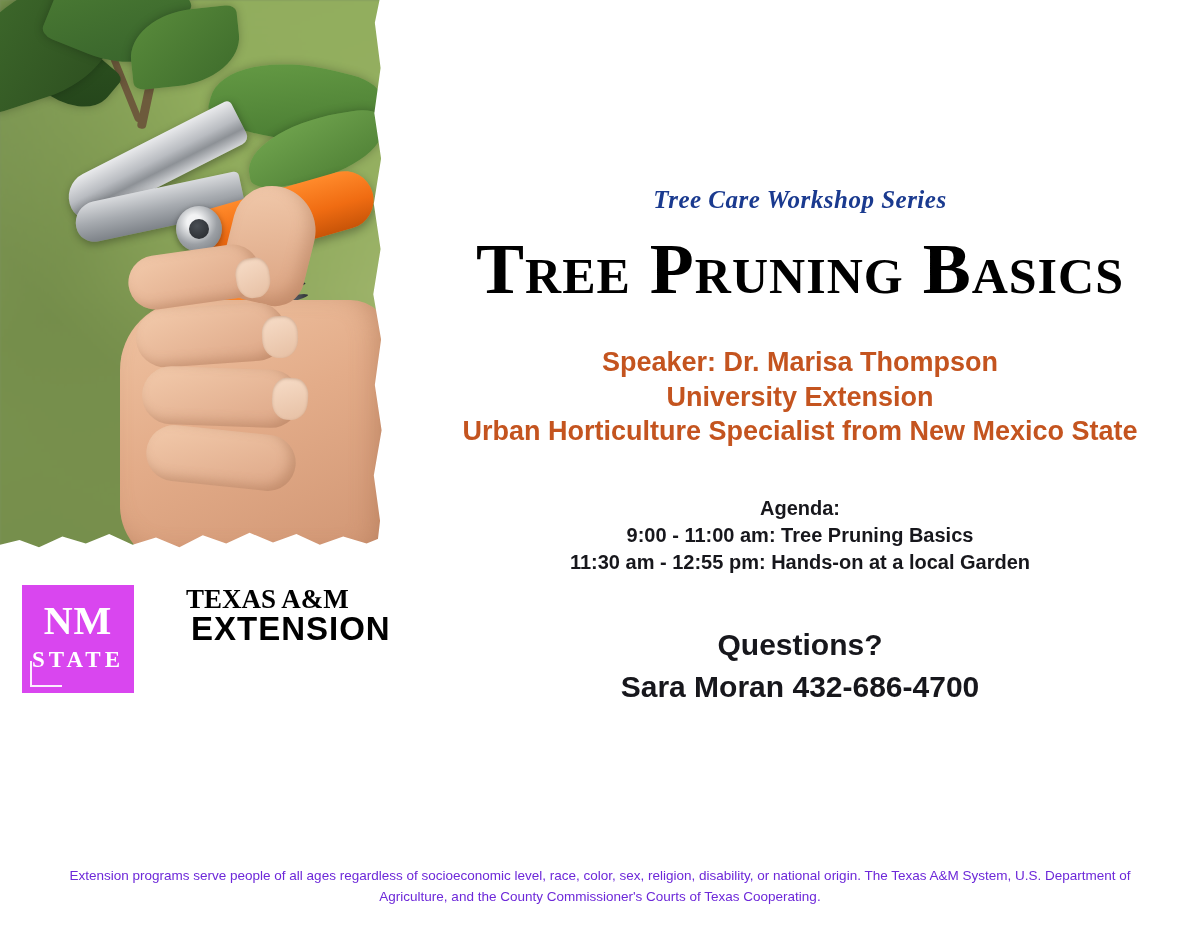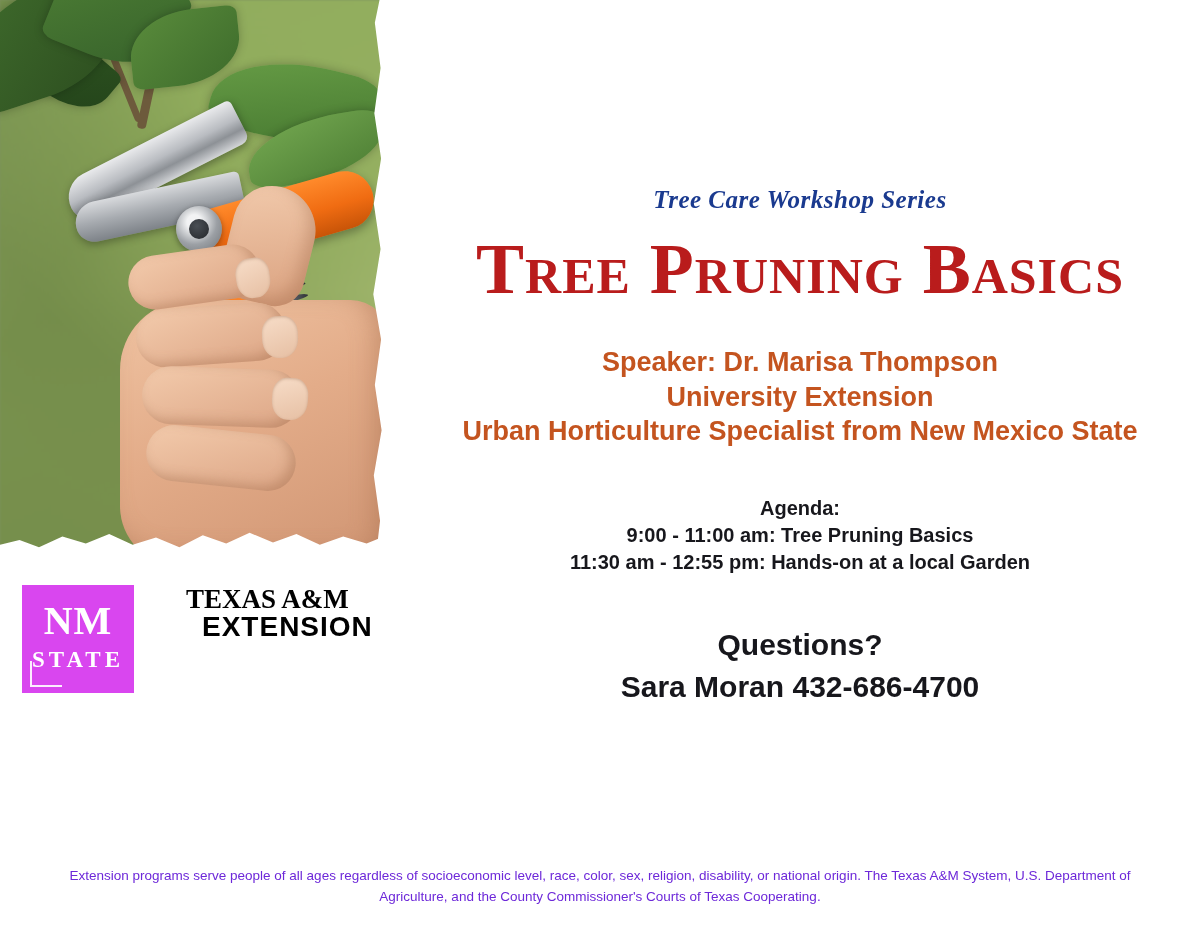--- a/index.html
+++ b/index.html
@@ -249,25 +249,25 @@
     font-weight: bold;
     letter-spacing: 0px;
     margin-left: 36px;
   }
   .tamu-logo .line2 {
     font-size: 46px;
     font-weight: bold;
     letter-spacing: -1px;
   }
   .tamu-logo .line3 {
-    font-size: 28px;
+    font-size: 33px;
     font-weight: bold;
     font-family: "Liberation Sans", sans-serif;
     letter-spacing: 1px;
-    margin-left: 52px;
+    margin-left: 41px;
     margin-top: 2px;
   }
 
   
   .content {
     position: absolute;
     left: 400px;
     top: 0;
     width: 800px;
     text-align: center;
@@ -279,21 +279,21 @@
     font-size: 25px;
     font-weight: bold;
     color: #1a3a8f;
     letter-spacing: 0.5px;
   }
   .main-title {
     margin-top: 14px;
     font-family: "Liberation Serif", serif;
     font-weight: bold;
     font-size: 72px;
-    color: #b91c1c;
+    color: #000000;
     letter-spacing: 1px;
     white-space: nowrap;
     font-variant: small-caps;
   }
   .speaker {
     margin-top: 34px;
     color: #c4541f;
     font-size: 27px;
     font-weight: bold;
     line-height: 1.28;

